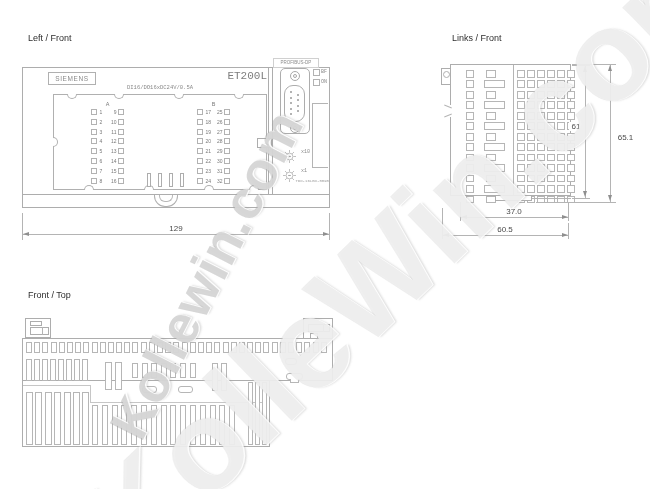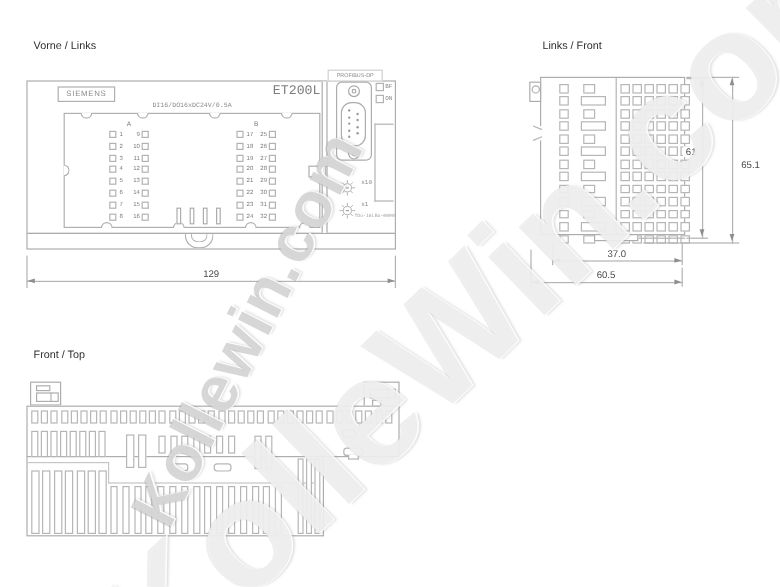--- a/index.html
+++ b/index.html
@@ -64,21 +64,21 @@
   .smalltext{position:absolute;color:#8a8a8a;white-space:nowrap;font-family:Liberation Mono, monospace;}
 </style>
 </head>
 <body>
 
 <div id="canvas">
 
   <div class="wm" id="wm-big">KolleWin.com</div>
   <div class="wm" id="wm-med">Kollewin.com</div>
 
-  <div class="viewlabel" style="left:28px;top:33px;">Vorne / Links</div>
+  <div class="viewlabel" style="left:28px;top:33px;">Left / Front</div>
 
   <div class="abs" style="left:22px;top:67px;width:310px;height:180px;">
 
     <div class="outline" style="left:0;top:0;width:308px;height:128px;"></div>
 
     <div class="outline" style="left:0;top:127px;width:308px;height:14px;"></div>
     <div class="abs" style="left:132px;top:128px;width:22px;height:11px;border:1px solid #b0b0b0;border-top:none;border-radius:0 0 11px 11px;background:#fff;"></div>
     <div class="abs" style="left:137px;top:128px;width:12px;height:6px;border:1px solid #b8b8b8;border-top:none;border-radius:0 0 6px 6px;background:#fff;"></div>
 
     <div class="abs" style="left:246px;top:1px;width:3px;height:126px;border-left:1px solid #adadad;border-right:1px solid #adadad;background:#fff;"></div>

